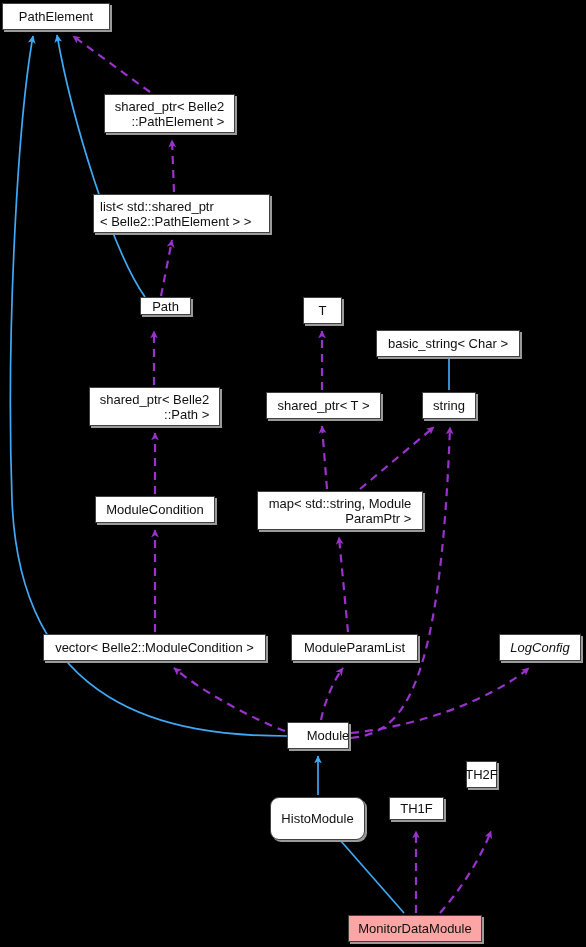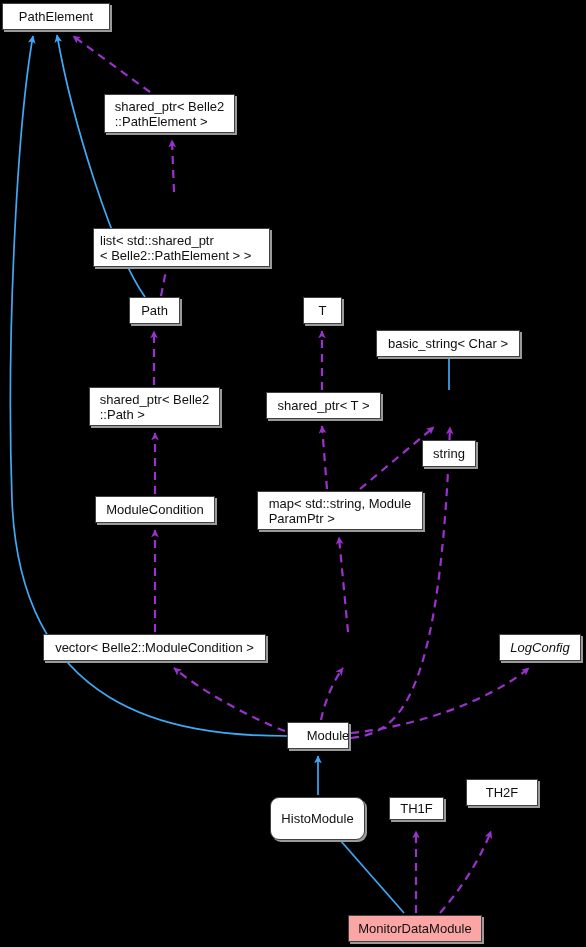--- a/index.html
+++ b/index.html
@@ -27,32 +27,31 @@
     box-sizing: border-box;
     background: #ffffff;
     border: 1px solid #404040;
     box-shadow: 2px 2px 0 0 #9a9a9a;
     display: flex;
     align-items: center;
     justify-content: center;
     color: #101010;
     font-size: 13px;
     line-height: 15px;
-    text-align: left;
+    text-align: right;
     white-space: pre;
     z-index: 5;
   }
   .node.highlight {
     background: #fca5a5;
   }
   .node.leftalign {
     justify-content: flex-start;
     text-align: left;
     padding-left: 6px;
-    margin-top: 34px;
   }
   .node-label { display: block; }
 </style>
 </head>
 <body>
 
 <div id="diagram-root">
 
   <svg class="edges" viewBox="0 0 586 947" xmlns="http://www.w3.org/2000/svg">
     <defs>
@@ -147,31 +146,32 @@
     <g>
       <path d="M440,913 C460,890 480,860 491,831" fill="none" stroke="#9a32cd" stroke-width="2.2" stroke-dasharray="8,6" marker-end="url(#arrow-purple)"></path>
     </g>
   </svg>
 
   <div class="node" style="left: 2px; top: 3px; width: 108px; height: 27px;"><span class="node-label">PathElement</span></div>
   <div class="node" style="left: 104px; top: 94px; width: 131px; height: 39px;"><span class="node-label">shared_ptr&lt; Belle2
 ::PathElement &gt;</span></div>
   <div class="node leftalign" style="left: 93px; top: 194px; width: 177px; height: 39px;"><span class="node-label">list&lt; std::shared_ptr
 &lt; Belle2::PathElement &gt; &gt;</span></div>
-  <div class="node" style="left: 129px; top: 297px; width: 51px; height: 27px;"><span class="node-label">Path</span></div>
+  <div class="node" style="left: 140px; top: 297px; width: 51px; height: 18px;"><span class="node-label">Path</span></div>
   <div class="node" style="left: 303px; top: 297px; width: 39px; height: 27px;"><span class="node-label">T</span></div>
   <div class="node" style="left: 376px; top: 297px; width: 144px; height: 27px; margin-top: 33px;"><span class="node-label">basic_string&lt; Char &gt;</span></div>
   <div class="node" style="left: 89px; top: 387px; width: 131px; height: 39px;"><span class="node-label">shared_ptr&lt; Belle2
 ::Path &gt;</span></div>
   <div class="node" style="left: 266px; top: 392px; width: 115px; height: 27px;"><span class="node-label">shared_ptr&lt; T &gt;</span></div>
-  <div class="node" style="left: 422px; top: 392px; width: 54px; height: 27px; margin-top: 48px;"><span class="node-label">string</span></div>
+  <div class="node" style="left: 422px; top: 392px; width: 54px; height: 27px;"><span class="node-label">string</span></div>
   <div class="node" style="left: 95px; top: 496px; width: 120px; height: 27px;"><span class="node-label">ModuleCondition</span></div>
   <div class="node" style="left: 257px; top: 491px; width: 166px; height: 39px;"><span class="node-label">map&lt; std::string, Module
 ParamPtr &gt;</span></div>
   <div class="node" style="left: 43px; top: 634px; width: 223px; height: 27px;"><span class="node-label">vector&lt; Belle2::ModuleCondition &gt;</span></div>
+  <div class="node" style="left: 291px; top: 634px; width: 127px; height: 27px;"><span class="node-label">ModuleParamList</span></div>
   <div class="node" style="left: 499px; top: 634px; width: 82px; height: 27px; font-style: italic;"><span class="node-label">LogConfig</span></div>
   <div class="node" style="left: 287px; top: 722px; width: 62px; height: 27px; padding-left: 20px;"><span class="node-label">Module</span></div>
   <div class="node" style="left: 270px; top: 797px; width: 95px; height: 43px; border-radius: 9px;"><span class="node-label">HistoModule</span></div>
   <div class="node" style="left: 389px; top: 797px; width: 55px; height: 23px;"><span class="node-label">TH1F</span></div>
-  <div class="node" style="left: 466px; top: 779px; width: 72px; height: 27px;"><span class="node-label">TH2F</span></div>
+  <div class="node" style="left: 466px; top: 761px; width: 31px; height: 27px;"><span class="node-label">TH2F</span></div>
   <div class="node highlight" style="left: 348px; top: 915px; width: 134px; height: 27px;"><span class="node-label">MonitorDataModule</span></div>
 
 </div>
 
 </body></html>

